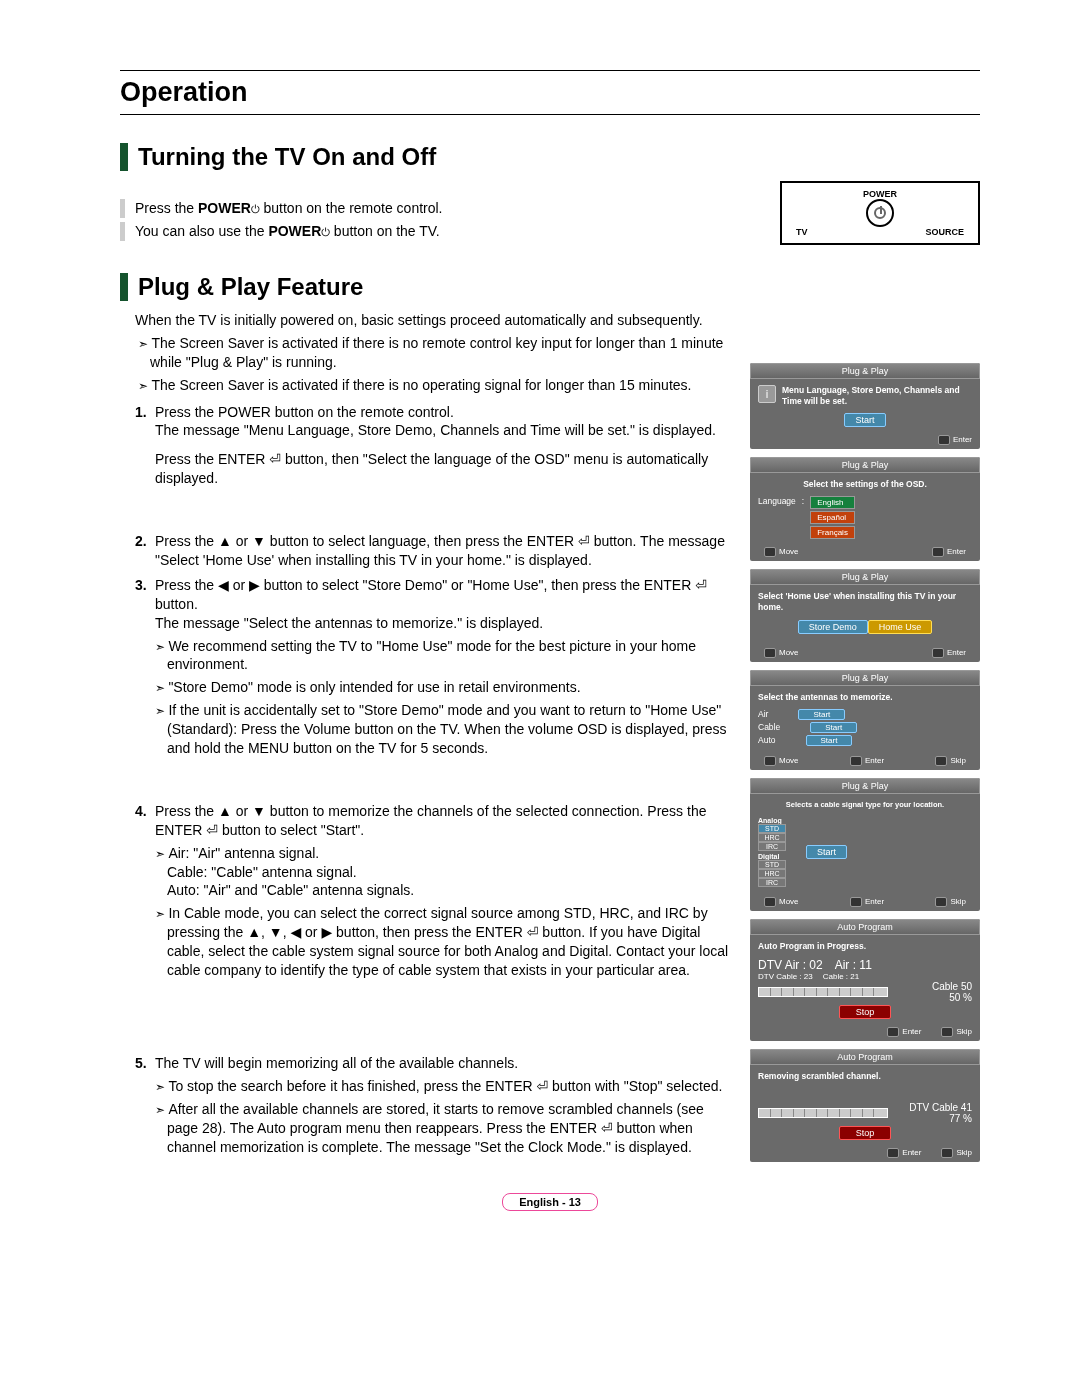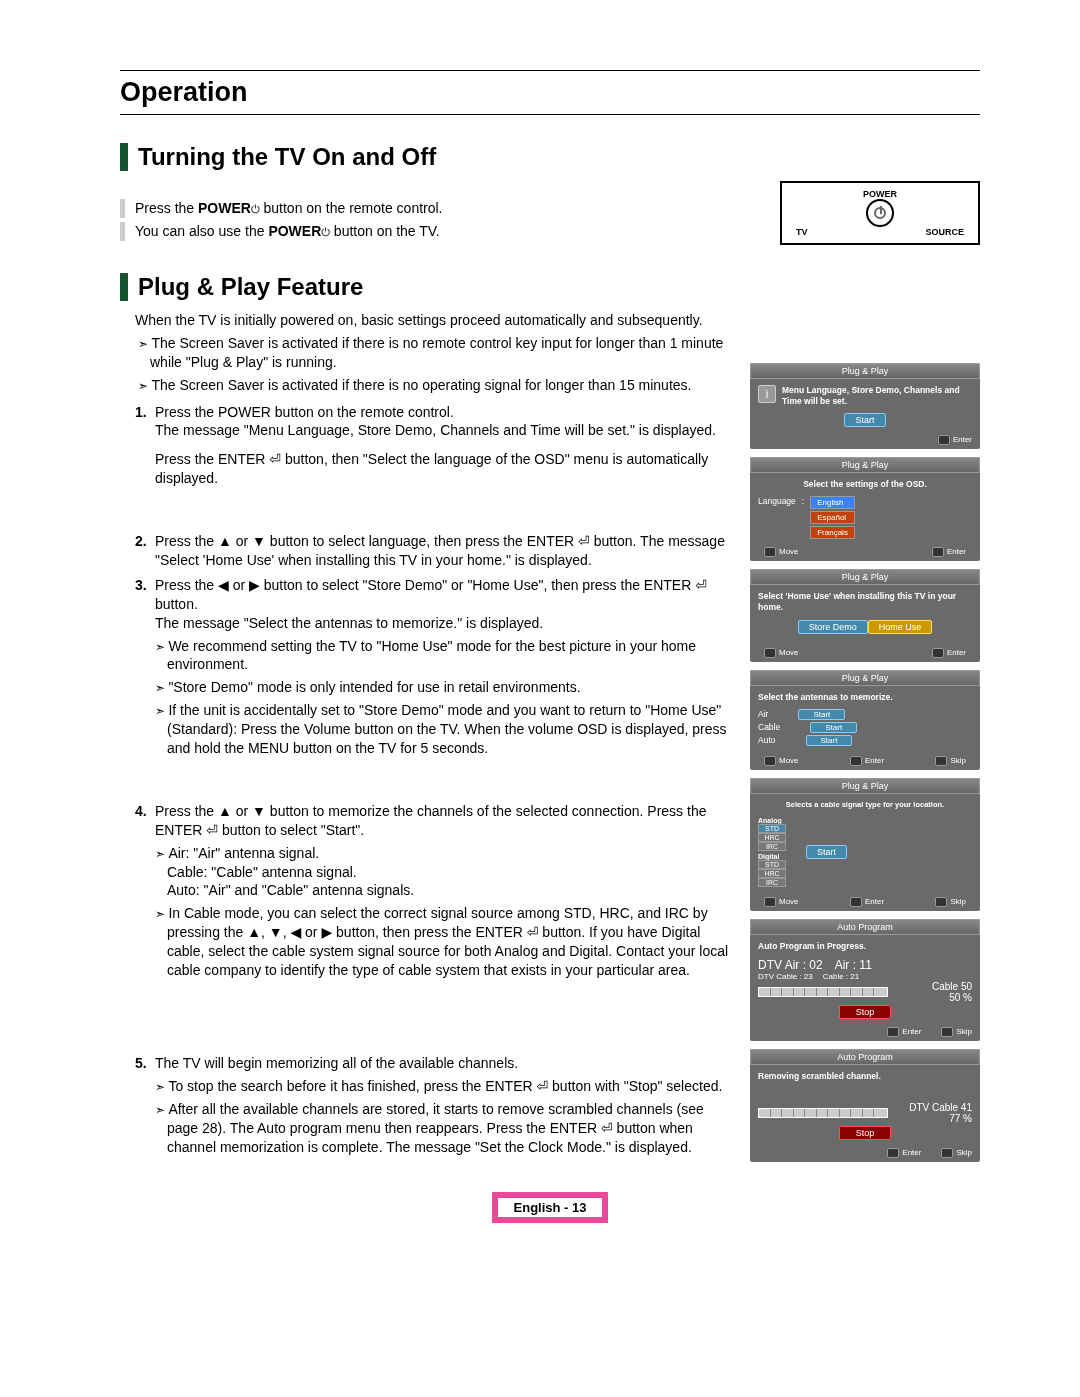--- a/index.html
+++ b/index.html
@@ -35,35 +35,35 @@
   .osd-msg { font-weight: bold; font-size: 8.5px; line-height: 1.3; margin-bottom: 6px; }
   .osd-btn { background: #48a; border: 1px solid #8cf; color: #fff; font-size: 9px; padding: 1px 10px; border-radius: 2px; display: inline-block; }
   .osd-btn.sel { background: #c90; border-color: #fd5; }
   .osd-foot { display: flex; justify-content: flex-end; gap: 20px; font-size: 8px; padding: 2px 8px 4px; }
   .osd-foot.spread { justify-content: space-between; padding: 2px 14px 4px; }
   .osd-foot span::before { content: ""; display: inline-block; width: 10px; height: 8px; background: #333; border: 1px solid #999; margin-right: 3px; vertical-align: middle; border-radius: 2px; }
   .info-ico { width: 18px; height: 18px; background: #999; border: 1px solid #ccc; display: inline-flex; align-items: center; justify-content: center; font-weight: bold; color: #ddd; border-radius: 2px; margin-right: 6px; float: left; font-size: 11px; }
   .lang-row { display: flex; align-items: flex-start; gap: 6px; font-size: 8.5px; }
   .lang-opts { display: flex; flex-direction: column; gap: 2px; }
   .lang-opts span { border: 1px solid #999; padding: 1px 6px; background: #c2410c; font-size: 8px; }
-  .lang-opts span.sel { background: #3b82f6; }
+  .lang-opts span.sel { background: #15803d; }
   .mode-row { display: flex; justify-content: center; margin: 6px 0; }
   .ant-row { display: flex; align-items: center; gap: 30px; font-size: 8.5px; margin: 2px 0; }
   .ant-row .osd-btn { padding: 0px 14px; font-size: 8px; }
   .cable-grp { font-size: 7px; margin: 2px 0; }
   .cable-grp .hdr { font-weight: bold; }
   .cable-grp .opt { border: 1px solid #999; padding: 0 2px; background: #777; display: inline-block; width: 28px; text-align: center; }
   .cable-grp .opt.sel { background: #48a; }
   .prog-bar { height: 10px; background: #ccc; border: 1px solid #fff; margin: 4px 0; width: 130px; display: flex; }
   .prog-tick { width: 9%; border-right: 1px solid #888; }
   .stop-btn { background: #8b0000; border: 1px solid #f55; padding: 1px 16px; border-radius: 2px; display: inline-block; font-size: 9px; margin-top: 2px; }
   .prog-row { display: flex; justify-content: space-between; align-items: center; font-size: 10px; }
 
   .footer { text-align: center; margin-top: 30px; }
-  .footer-pill { display: inline-block; border: 6px solid #ec4899; border-radius: 0; padding: 2px 16px; font-size: 13px; font-weight: bold; }
+  .footer-pill { display: inline-block; border: 1px solid #ec4899; border-radius: 8px; padding: 2px 16px; font-size: 11px; font-weight: bold; }
 
   .icon-glyph { font-size: 11px; }
 </style>
 </head>
 <body>
 
 <div class="page">
   <div class="main-title">Operation</div>
 
   <div class="section-title">Turning the TV On and Off</div>

